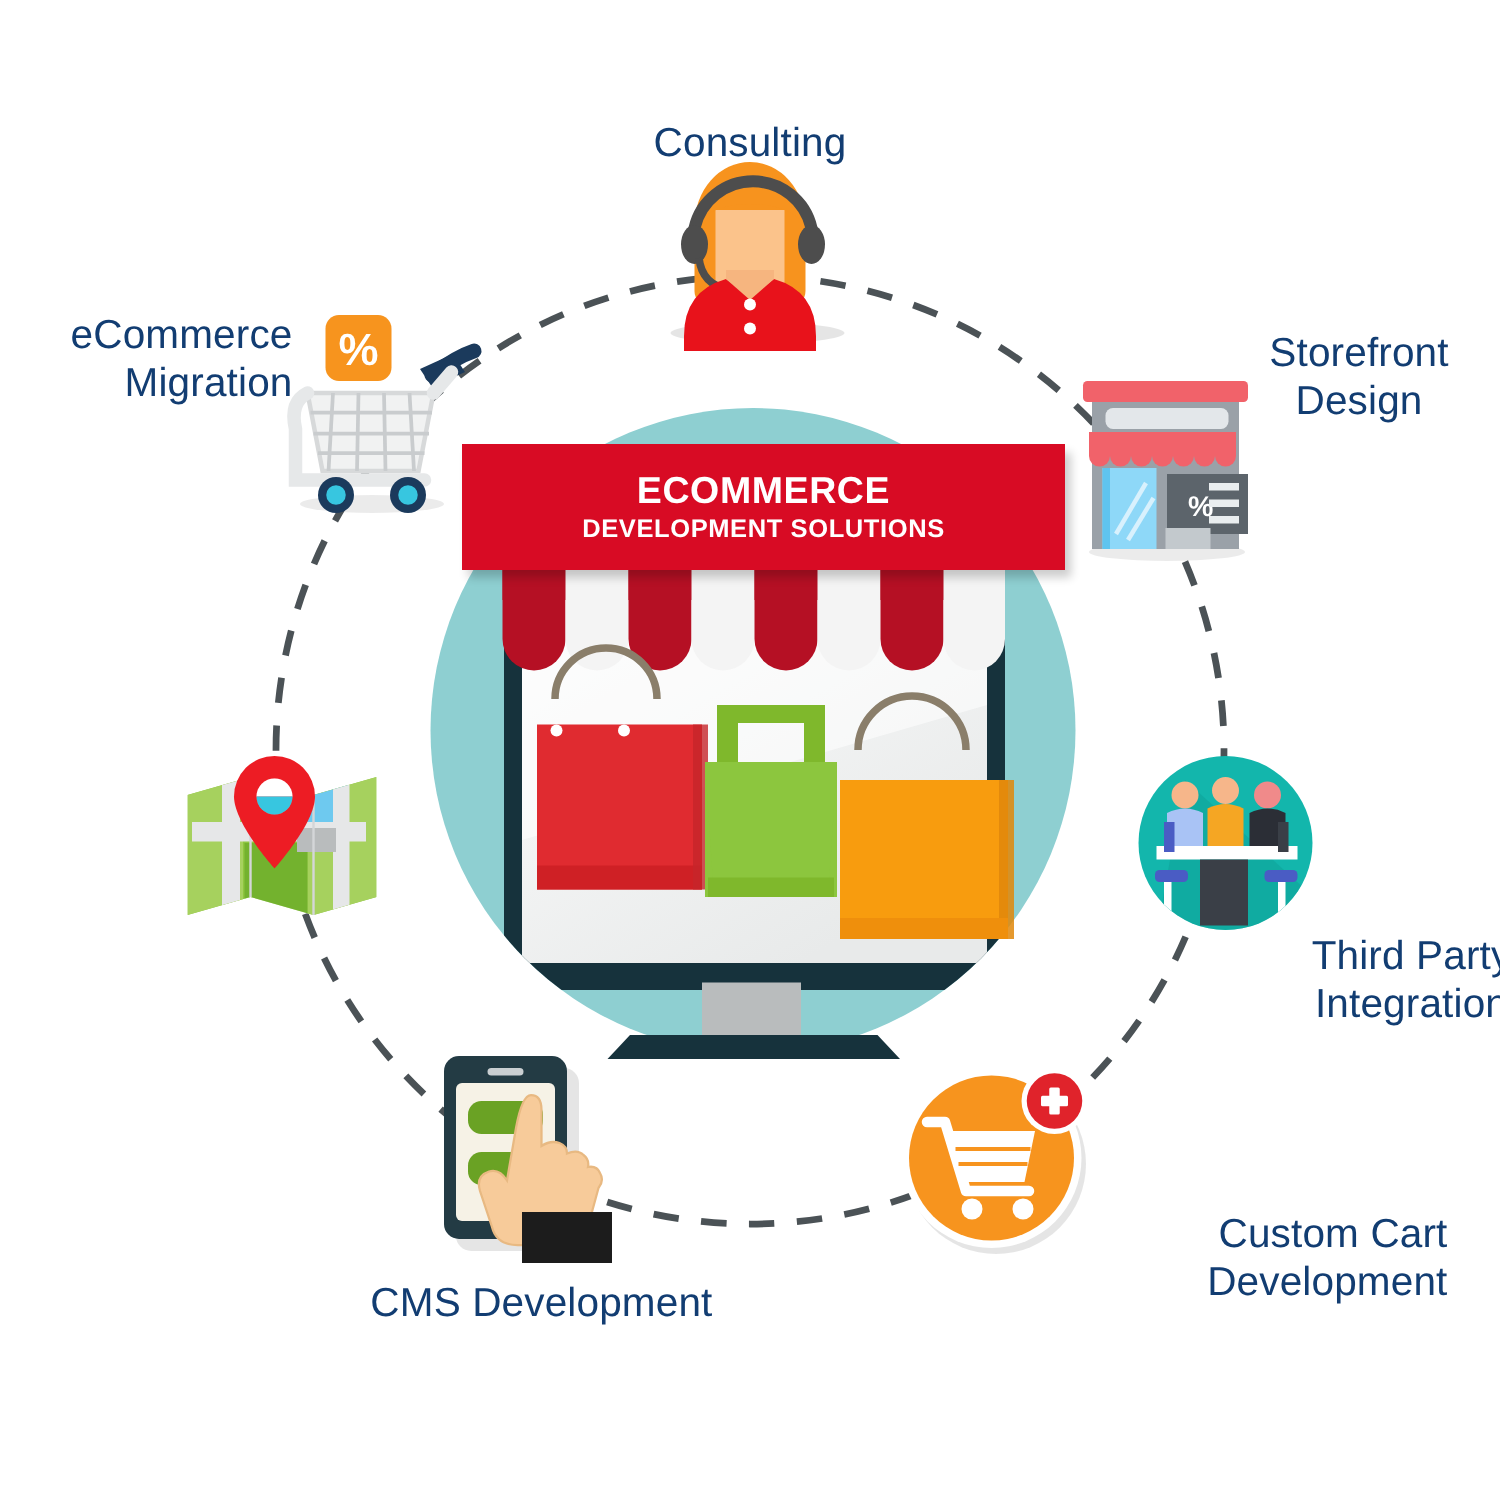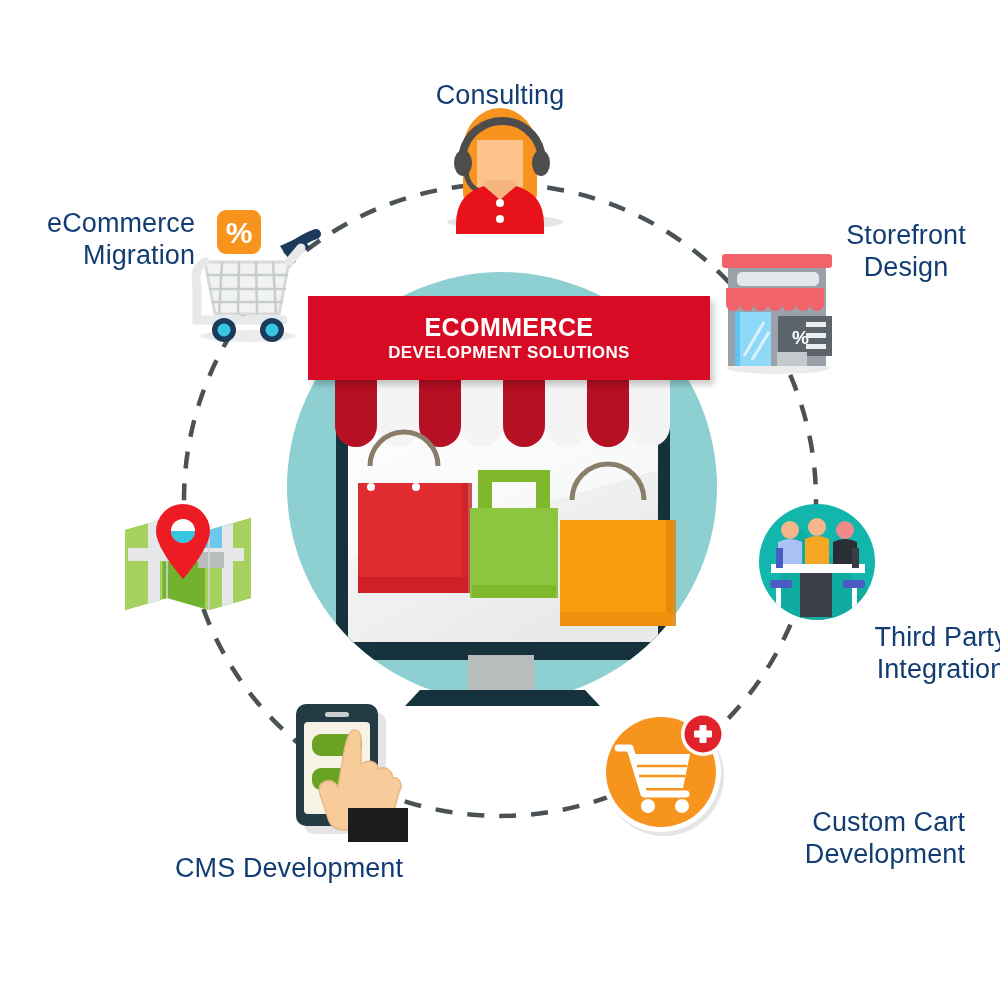--- a/index.html
+++ b/index.html
@@ -36,21 +36,21 @@
     letter-spacing: 0.1px;
     white-space: pre-line;
   }
   .label.c  { text-align: center; }
 
   #lbl-consulting      { left: 370px; top: 80px;  width: 260px; }
   #lbl-migration       { left: 0px;   top: 208px; width: 195px; text-align: right; }
   #lbl-storefront      { left: 812px; top: 220px; width: 188px; text-align: center; }
   #lbl-thirdparty      { left: 852px; top: 622px; width: 178px; text-align: center; }
   #lbl-customcart      { left: 725px; top: 807px; width: 230px; text-align: right; margin-left: 10px; }
-  #lbl-cms             { left: 175px; top: 853px; width: 300px; text-align: left; }
+  #lbl-cms             { left: 175px; top: 853px; width: 300px; text-align: right; }
   #lbl-siteopt         { left: 0px;   top: 610px; width: 185px; text-align: center; }
 
   
   #banner {
     position: absolute;
     left: 308px;
     top: 296px;
     width: 402px;
     height: 84px;
     background: #d80b24;

